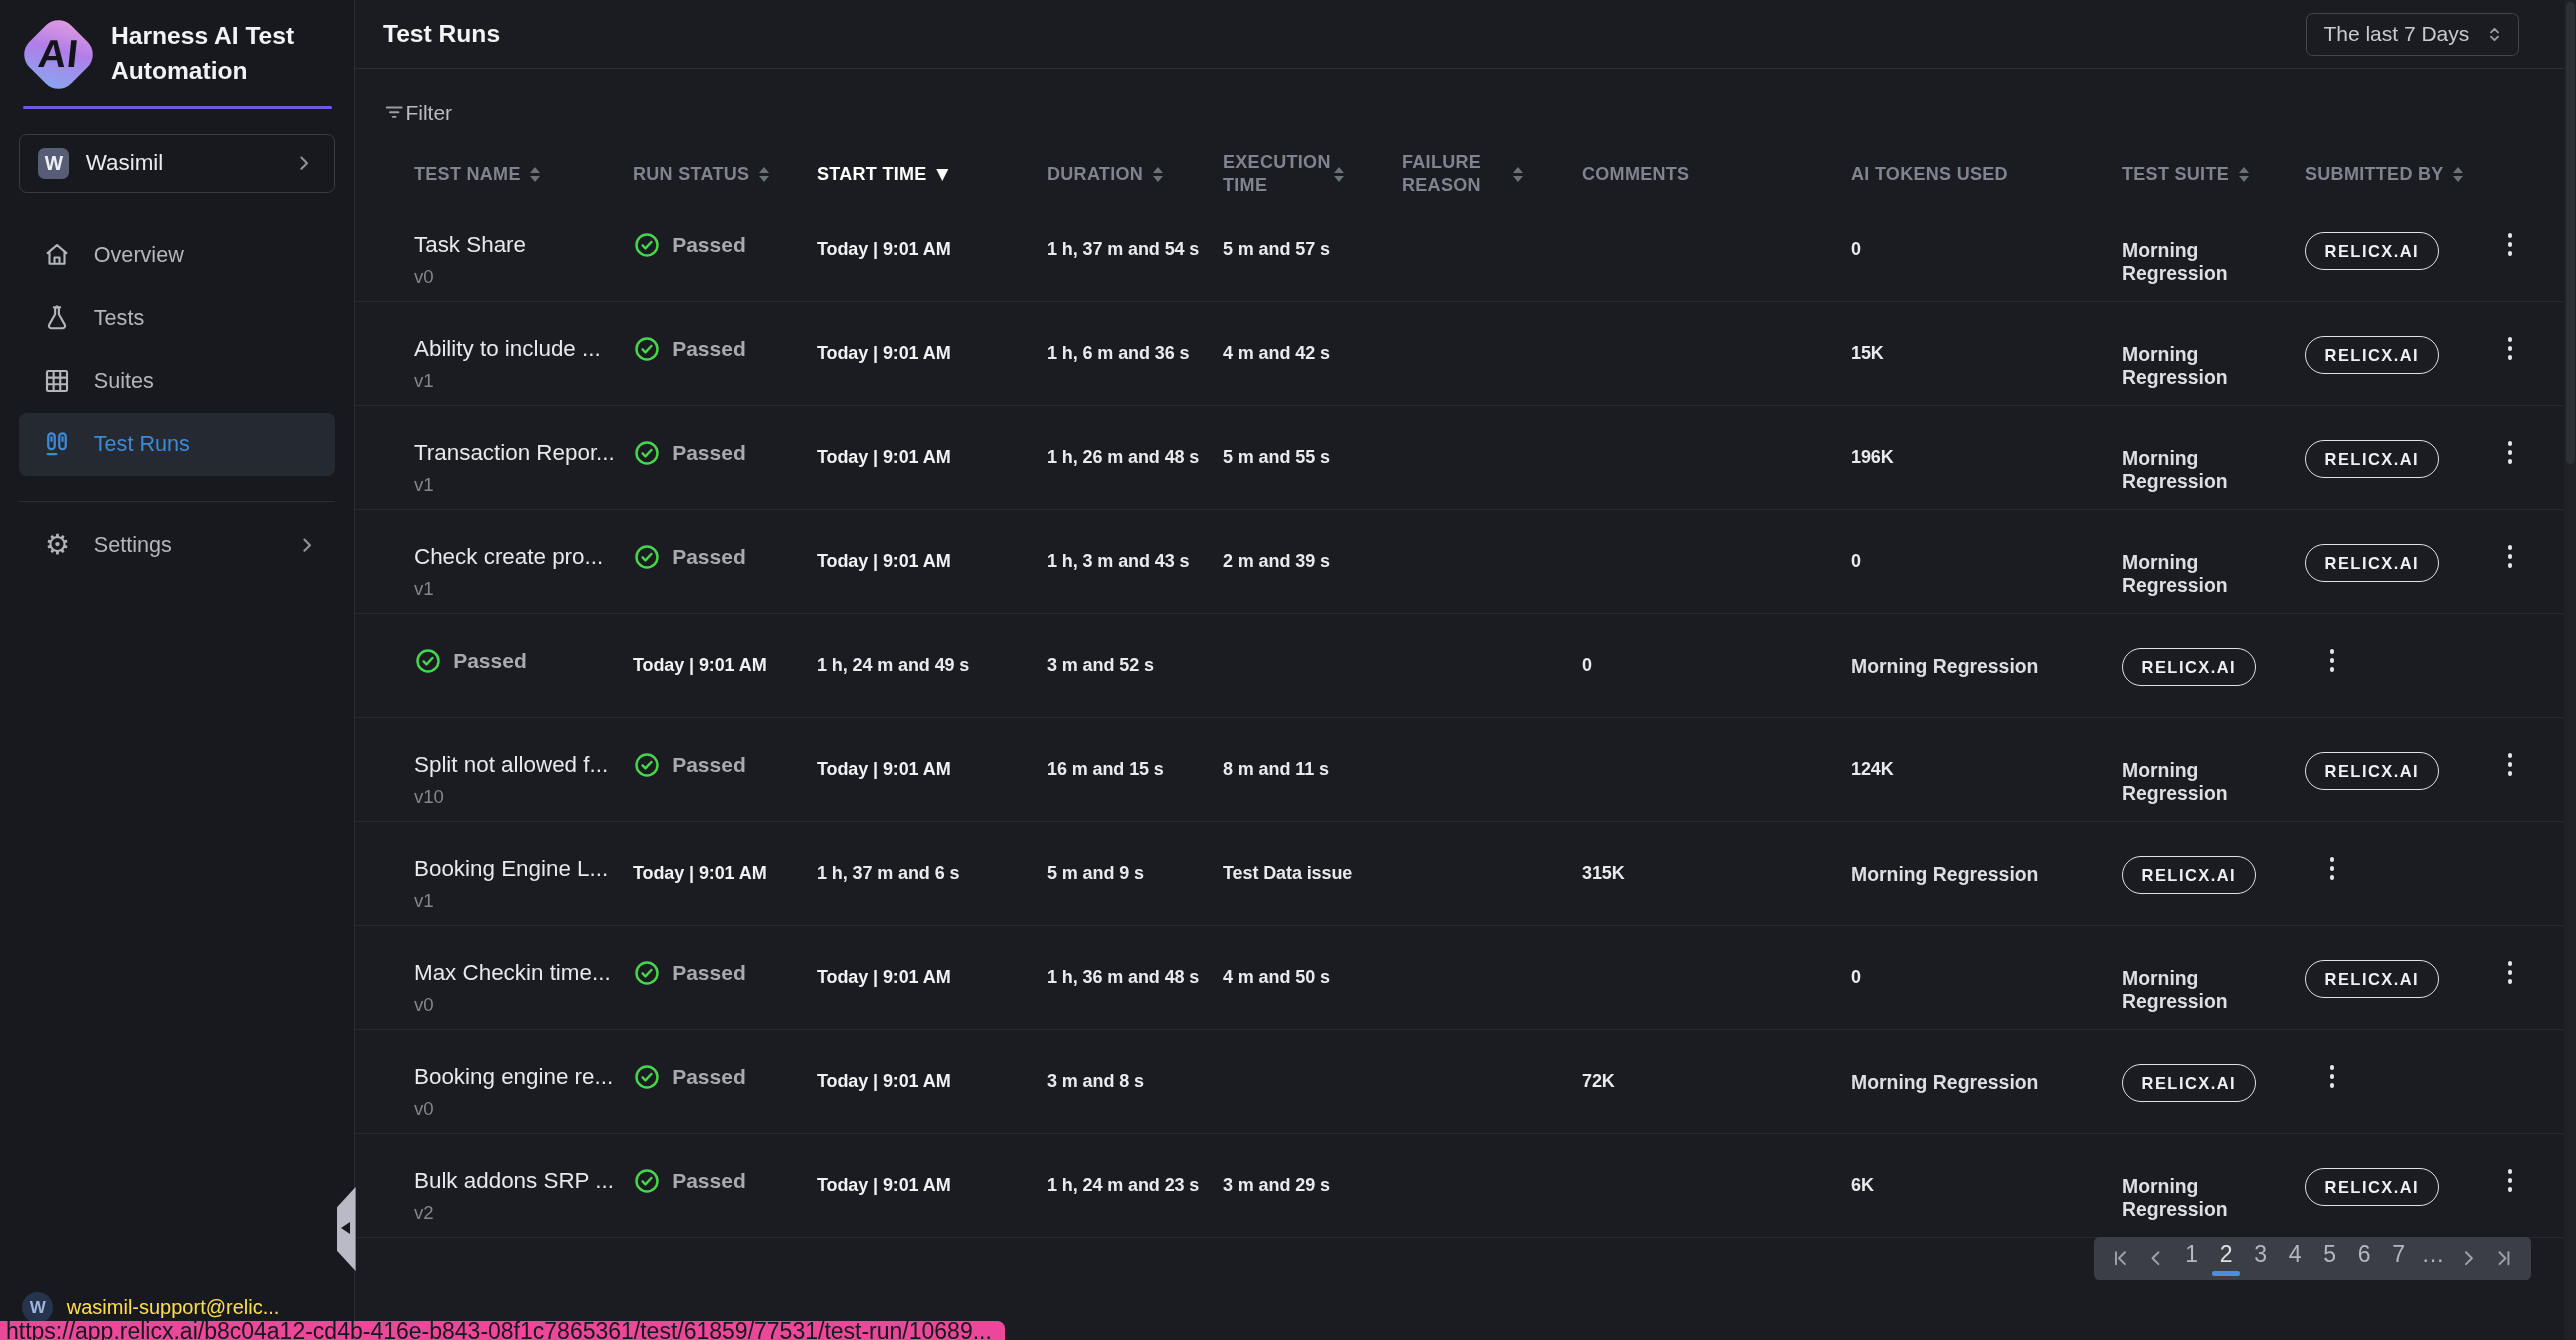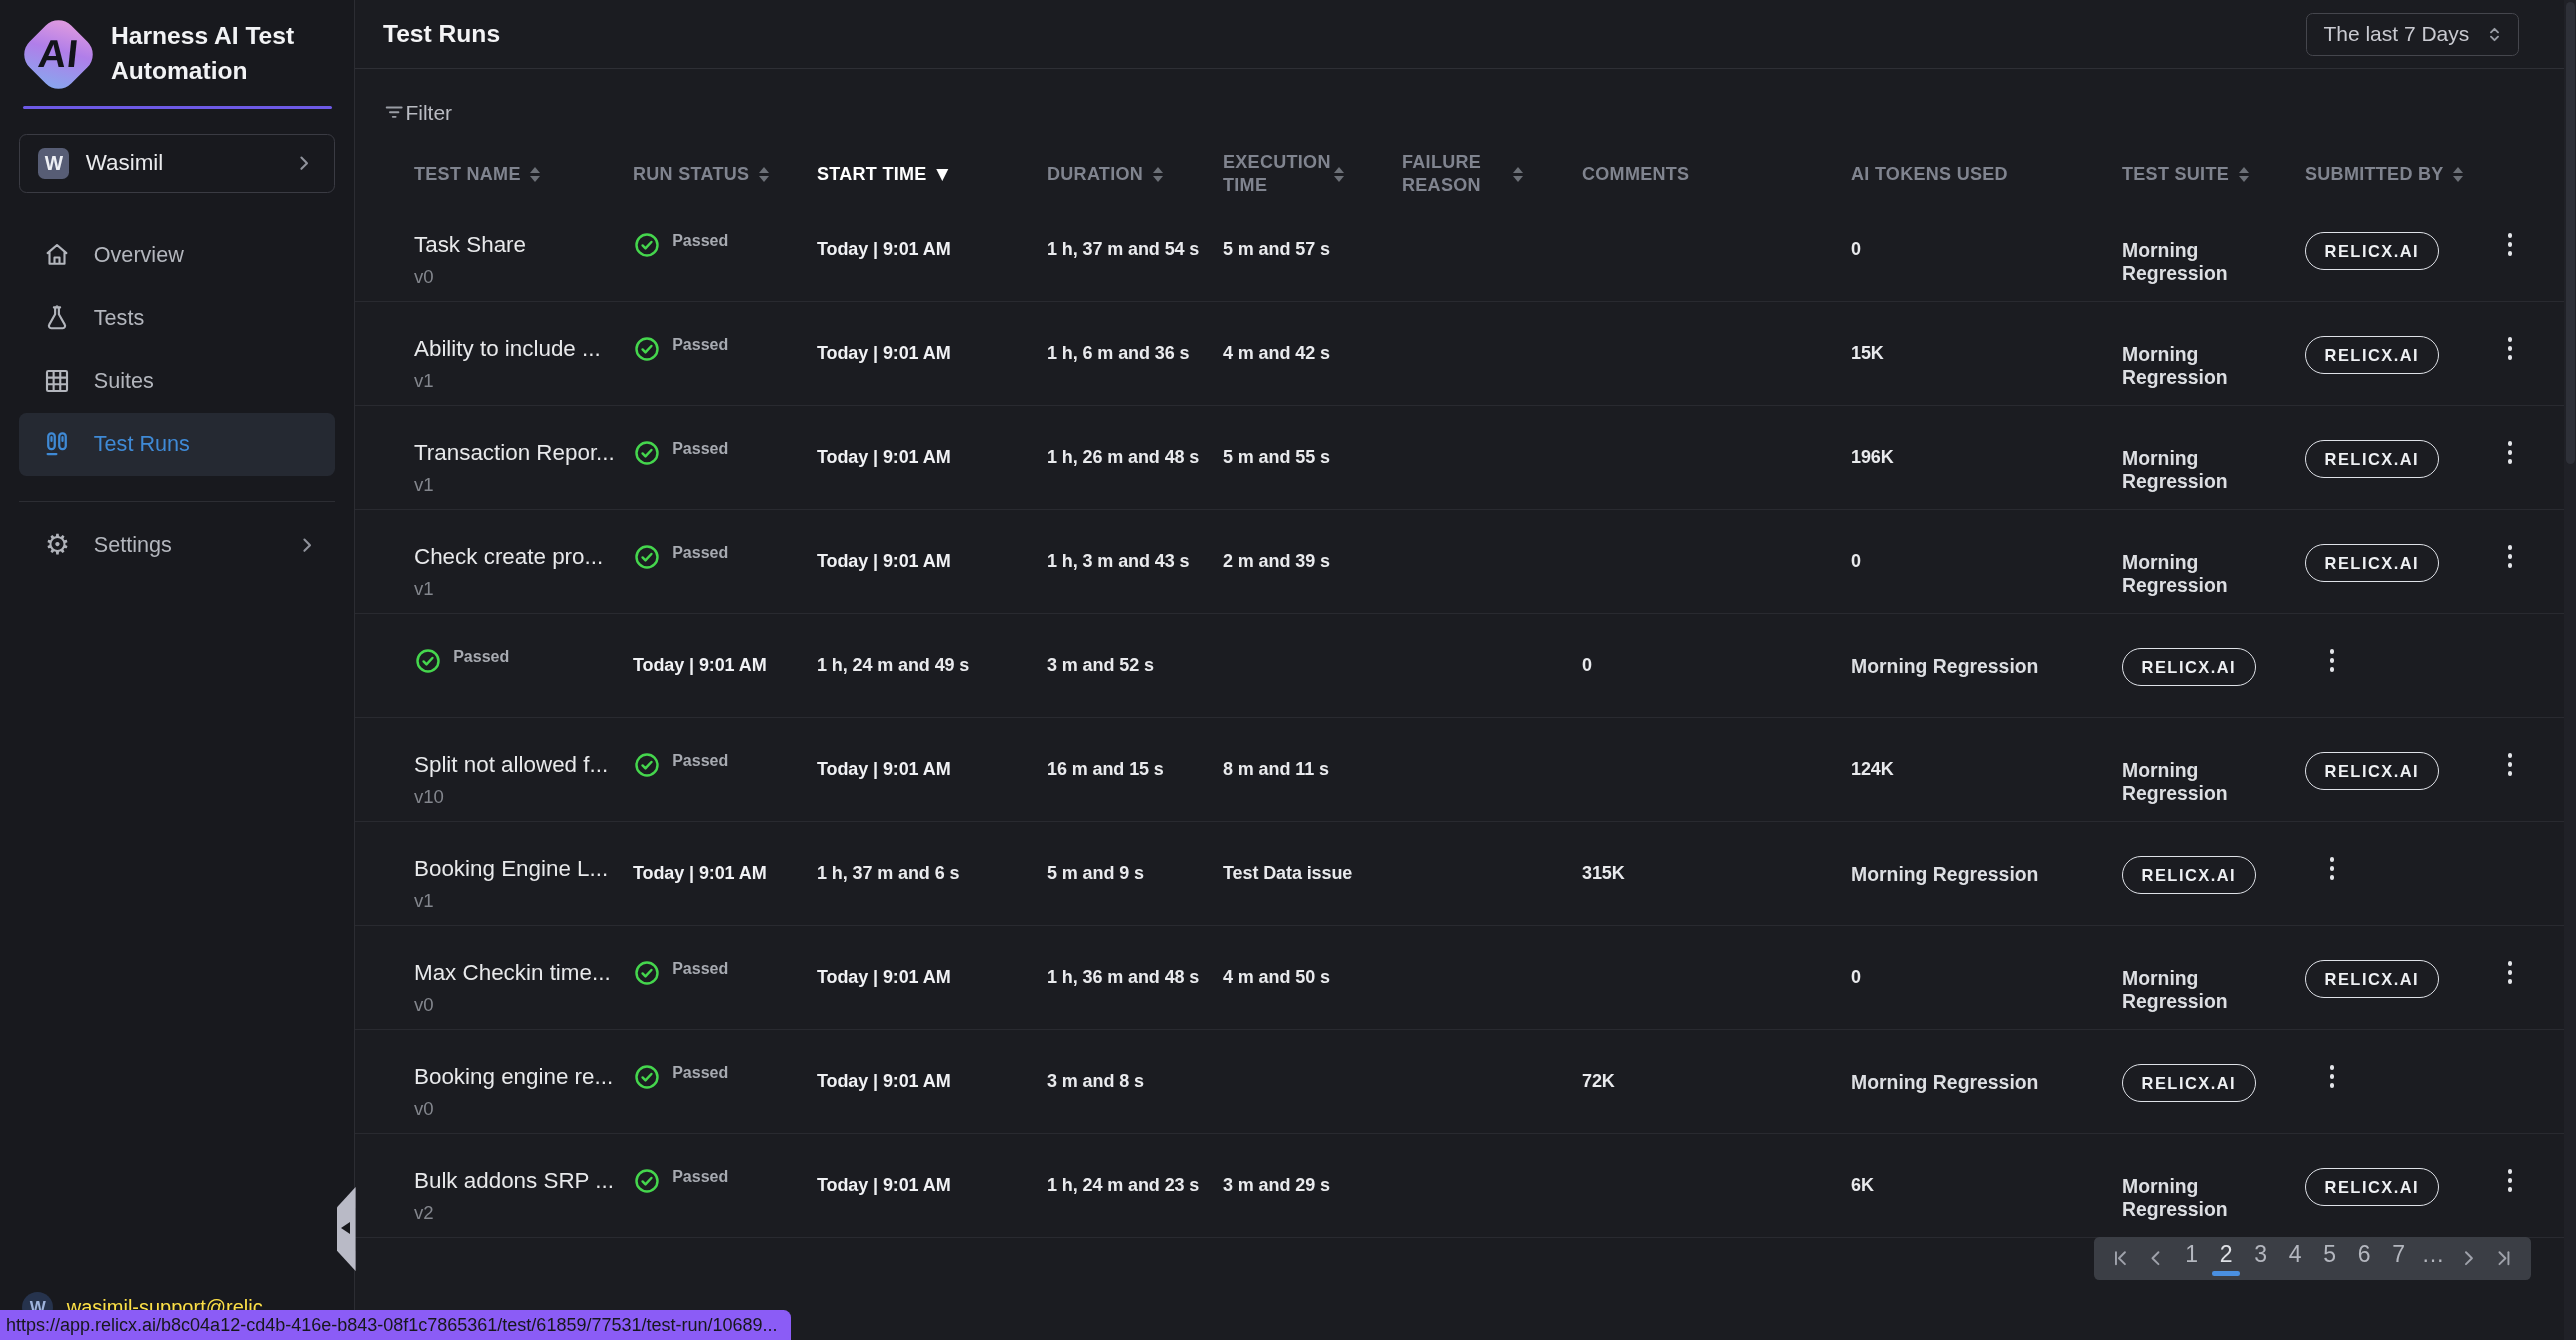--- a/index.html
+++ b/index.html
@@ -98,21 +98,21 @@
   .sort-desc { display:none; color:#ffffff; font-size:15.7px; font-family:"DejaVu Sans",sans-serif; }
   .th[data-sort="desc"] .sort-desc { display:inline; }
   .th[data-sort="desc"] .th-label { color:#ffffff; }
 
   .row { height:104px; border-bottom:0.7px solid #292a30; cursor:pointer; }
   .cell { padding-top:41px; font-size:18px; font-weight:700; color:#e9eaed; letter-spacing:-0.1px; }
   .cell-name { padding-top:34px; }
   .tname { font-size:22.4px; font-weight:400; color:#e8e9eb; letter-spacing:0; }
   .tversion { margin-top:7.5px; font-size:18.6px; color:#83868d; font-weight:400; }
   .cell-status { padding-top:33px; display:flex; align-items:flex-start; gap:11.2px;
-                 font-size:16px; font-weight:600; color:#a7aab1; line-height:1.3; padding-right:34px; letter-spacing:0; }
+                 font-size:21px; font-weight:600; color:#a7aab1; line-height:1.3; padding-right:34px; letter-spacing:0; }
   .status-icon { flex-shrink:0; width:28px; height:28px; }
   .status-icon .icon-x { display:none; }
   .cell-status[data-status="failed"] .icon-x { display:block; }
   .cell-start { color:#f0f1f4; }
   .cell-suite { font-weight:600; font-size:19.4px; color:#dddfe3; letter-spacing:0; }
   .cell-pill { padding-top:34px; }
   .pill {
     display:inline-block; border:1.5px solid #dfe2e8; border-radius:745px; padding:8.2px 18.6px;
     font-size:16.4px; font-weight:700; letter-spacing:1.5px; color:#eef0f3;
   }
@@ -131,22 +131,22 @@
   .page-num { font-size:23px; color:#b4b7bf; }
   .page::after { content:""; width:28px; height:4.5px; border-radius:2.2px; margin-top:3px; background:transparent; }
   .page[data-active="true"]::after { background:#4a90e2; }
   .page[data-active="true"] .page-num { color:#dfe1e6; }
 
   
   .scrollbar-track { position:absolute; right:0; top:0; width:12px; height:100%; background:#202127; z-index:4; }
   .scrollbar-thumb { position:absolute; right:1.5px; top:1.5px; width:9px; height:462px; border-radius:4.5px; background:#2e3038; cursor:pointer; }
 
   .status-url {
-    position:absolute; left:0; bottom:0; height:31px; z-index:9;
-    background:#8b5cf6; color:#17181c; font-size:18px;
+    position:absolute; left:0; bottom:0; height:20px; z-index:9;
+    background:#ec4899; color:#17181c; font-size:23px;
     display:flex; align-items:center; padding:0 13.4px 0 6px; border-top-right-radius:7.5px;
     white-space:nowrap;
   }
   svg { display:block; }
 </style>
 </head>
 <body>
 
 <aside class="sidebar">
   <div class="logo-row">

